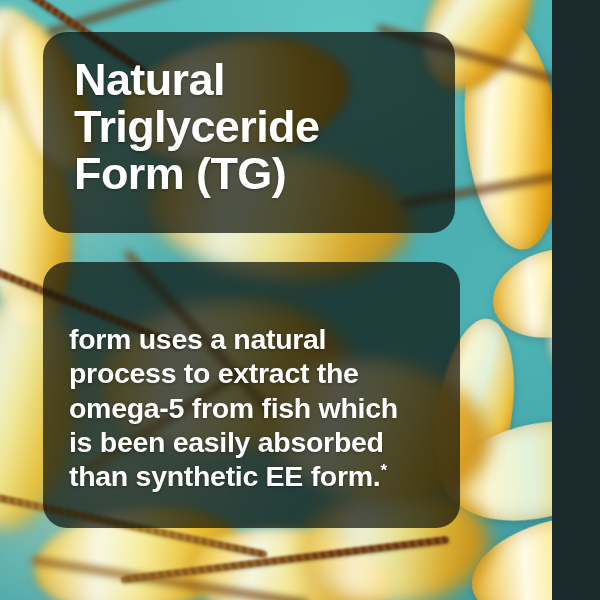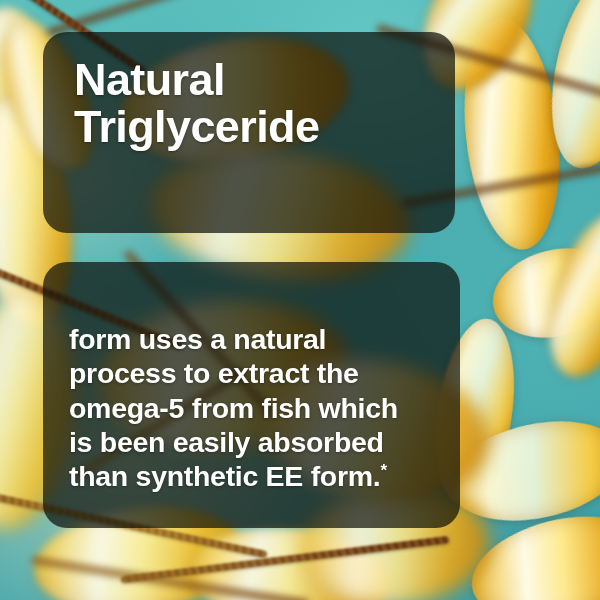--- a/index.html
+++ b/index.html
@@ -7,21 +7,21 @@
 
   html, body {
     width:600px; height:600px;
     overflow:hidden;
     background:#1b2a2c;
     font-family:"Liberation Sans", sans-serif;
   }
 
   #canvas {
     position:relative;
-    width:600px; height:600px;
+    width:552px; height:600px;
     overflow:hidden;
     background:#701a75;
   }
 
   
   .bg-layer { position:absolute; inset:0; overflow:hidden; }
 
   .teal-base {
     position:absolute; inset:0;
     background:
@@ -178,20 +178,21 @@
     <div class="rope blurred" style="left:90px;  top:330px; width:220px; transform:rotate(48deg);"></div>
     <div class="rope blurred" style="left:60px;  top:420px; width:200px; transform:rotate(-32deg);"></div>
 
     <div class="warm-glow"></div>
   </div>
 
   <div class="card" id="card-heading">
     <div class="heading-text">
       <span>Natural</span><br>
       <span>Triglyceride</span><br>
+      <span>Form (TG)</span>
     </div>
   </div>
 
   <div class="card" id="card-body">
     <div class="body-text">
       <br>
       <span>form uses a natural</span><br>
       <span>process to extract the</span><br>
       <span>omega-5 from fish which</span><br>
       <span>is been easily absorbed</span><br>

